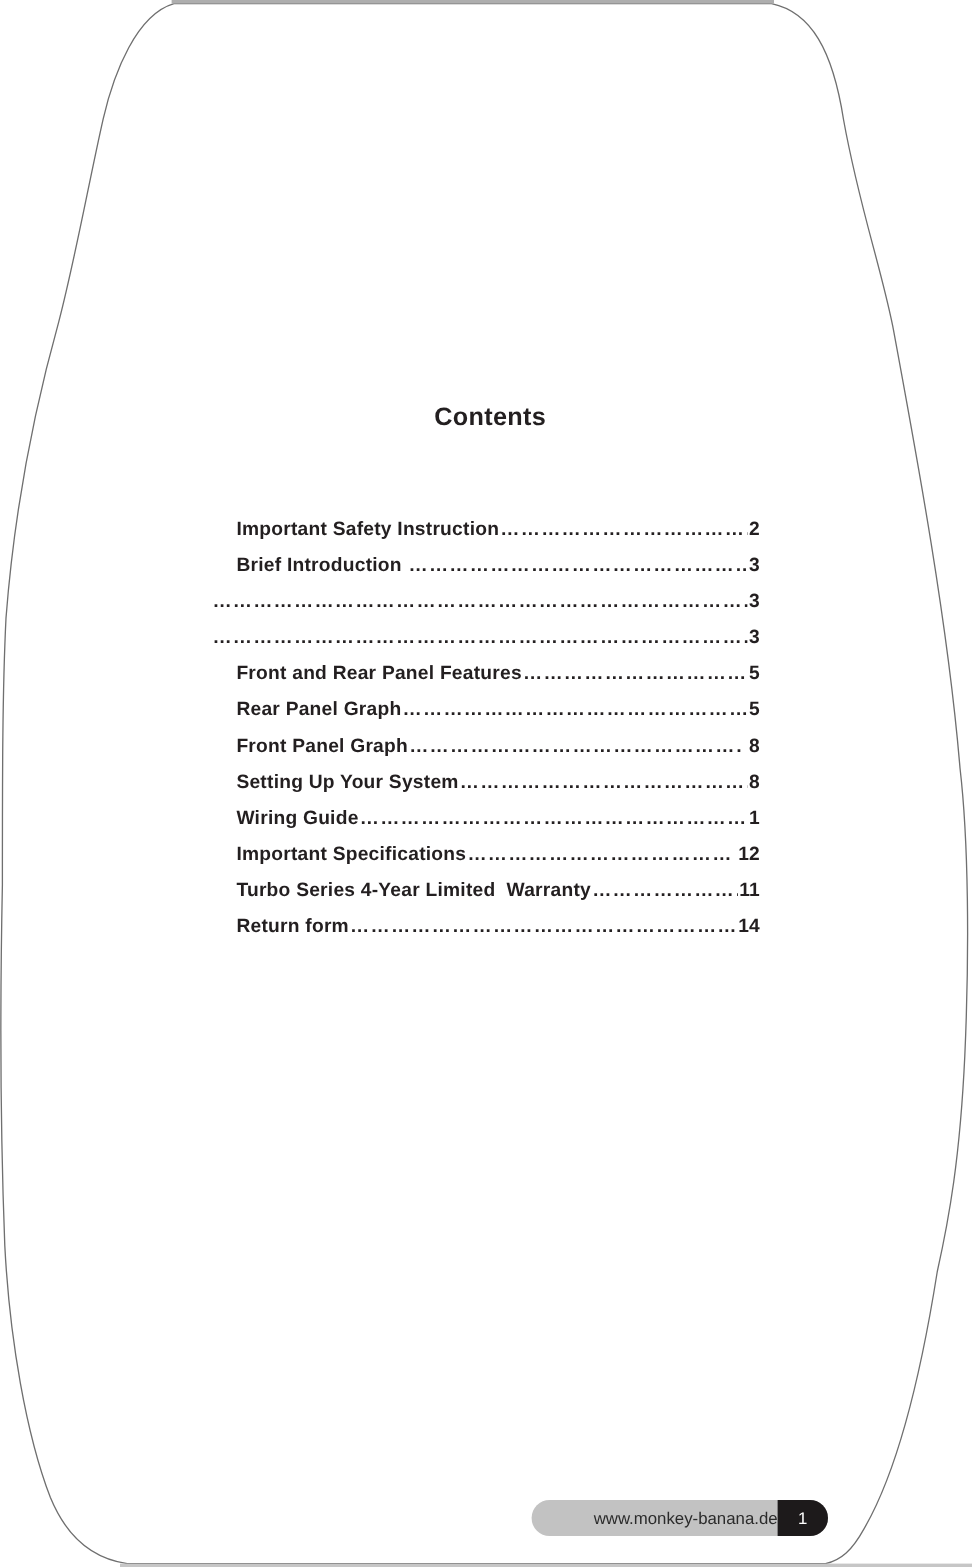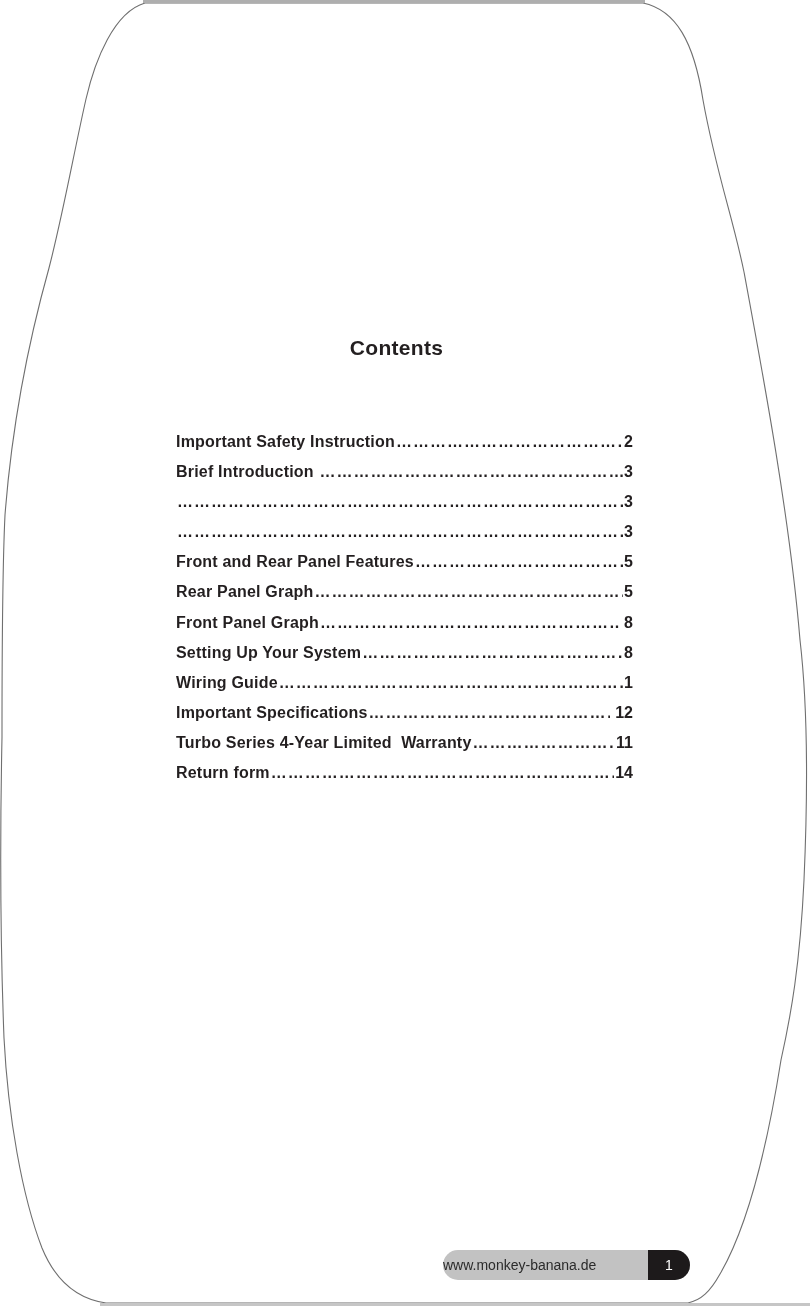--- a/index.html
+++ b/index.html
@@ -10,21 +10,21 @@
     width: 810px;
     height: 1306px;
     background: #ffffff;
     overflow: hidden;
   }
 
   .outline-svg { position: absolute; left: 0; top: 0; }
 
   .title {
     position: absolute;
-    left: 168px;
+    left: 180px;
     top: 336px;
     width: 457px;
     margin: 0;
     text-align: center;
     font-size: 21px;
     font-weight: bold;
     letter-spacing: 0.3px;
     color: var(--ink, #231f20);
   }
 
@@ -38,21 +38,21 @@
   .toc-row {
     display: flex;
     align-items: baseline;
     height: 30.1px;
     line-height: 30.1px;
     font-size: 16px;
     font-weight: bold;
     color: var(--ink, #231f20);
   }
 
-  .toc-label { white-space: pre; letter-spacing: 0.2px; }
+  .toc-label { white-space: pre; letter-spacing: 0.2px; margin-left: 21px; }
 
   .toc-leader {
     flex: 1;
     overflow: hidden;
     white-space: nowrap;
     letter-spacing: 1px;
     margin: 0 1px;
   }
 
   .toc-page { white-space: pre; }
@@ -64,21 +64,21 @@
     width: 247px;
     height: 30px;
     border-radius: 15px;
     background: var(--pill-gray, #c2c2c2);
     display: flex;
     align-items: center;
   }
 
   .footer-url {
     flex: 1;
-    text-align: left;
+    text-align: right;
     font-size: 14px;
     color: var(--url-text, #2b2b2b);
   }
 
   .footer-badge {
     width: 42px;
     height: 30px;
     border-radius: 0 15px 15px 0;
     background: var(--pill-black, #1d1a1b);
     display: flex;

